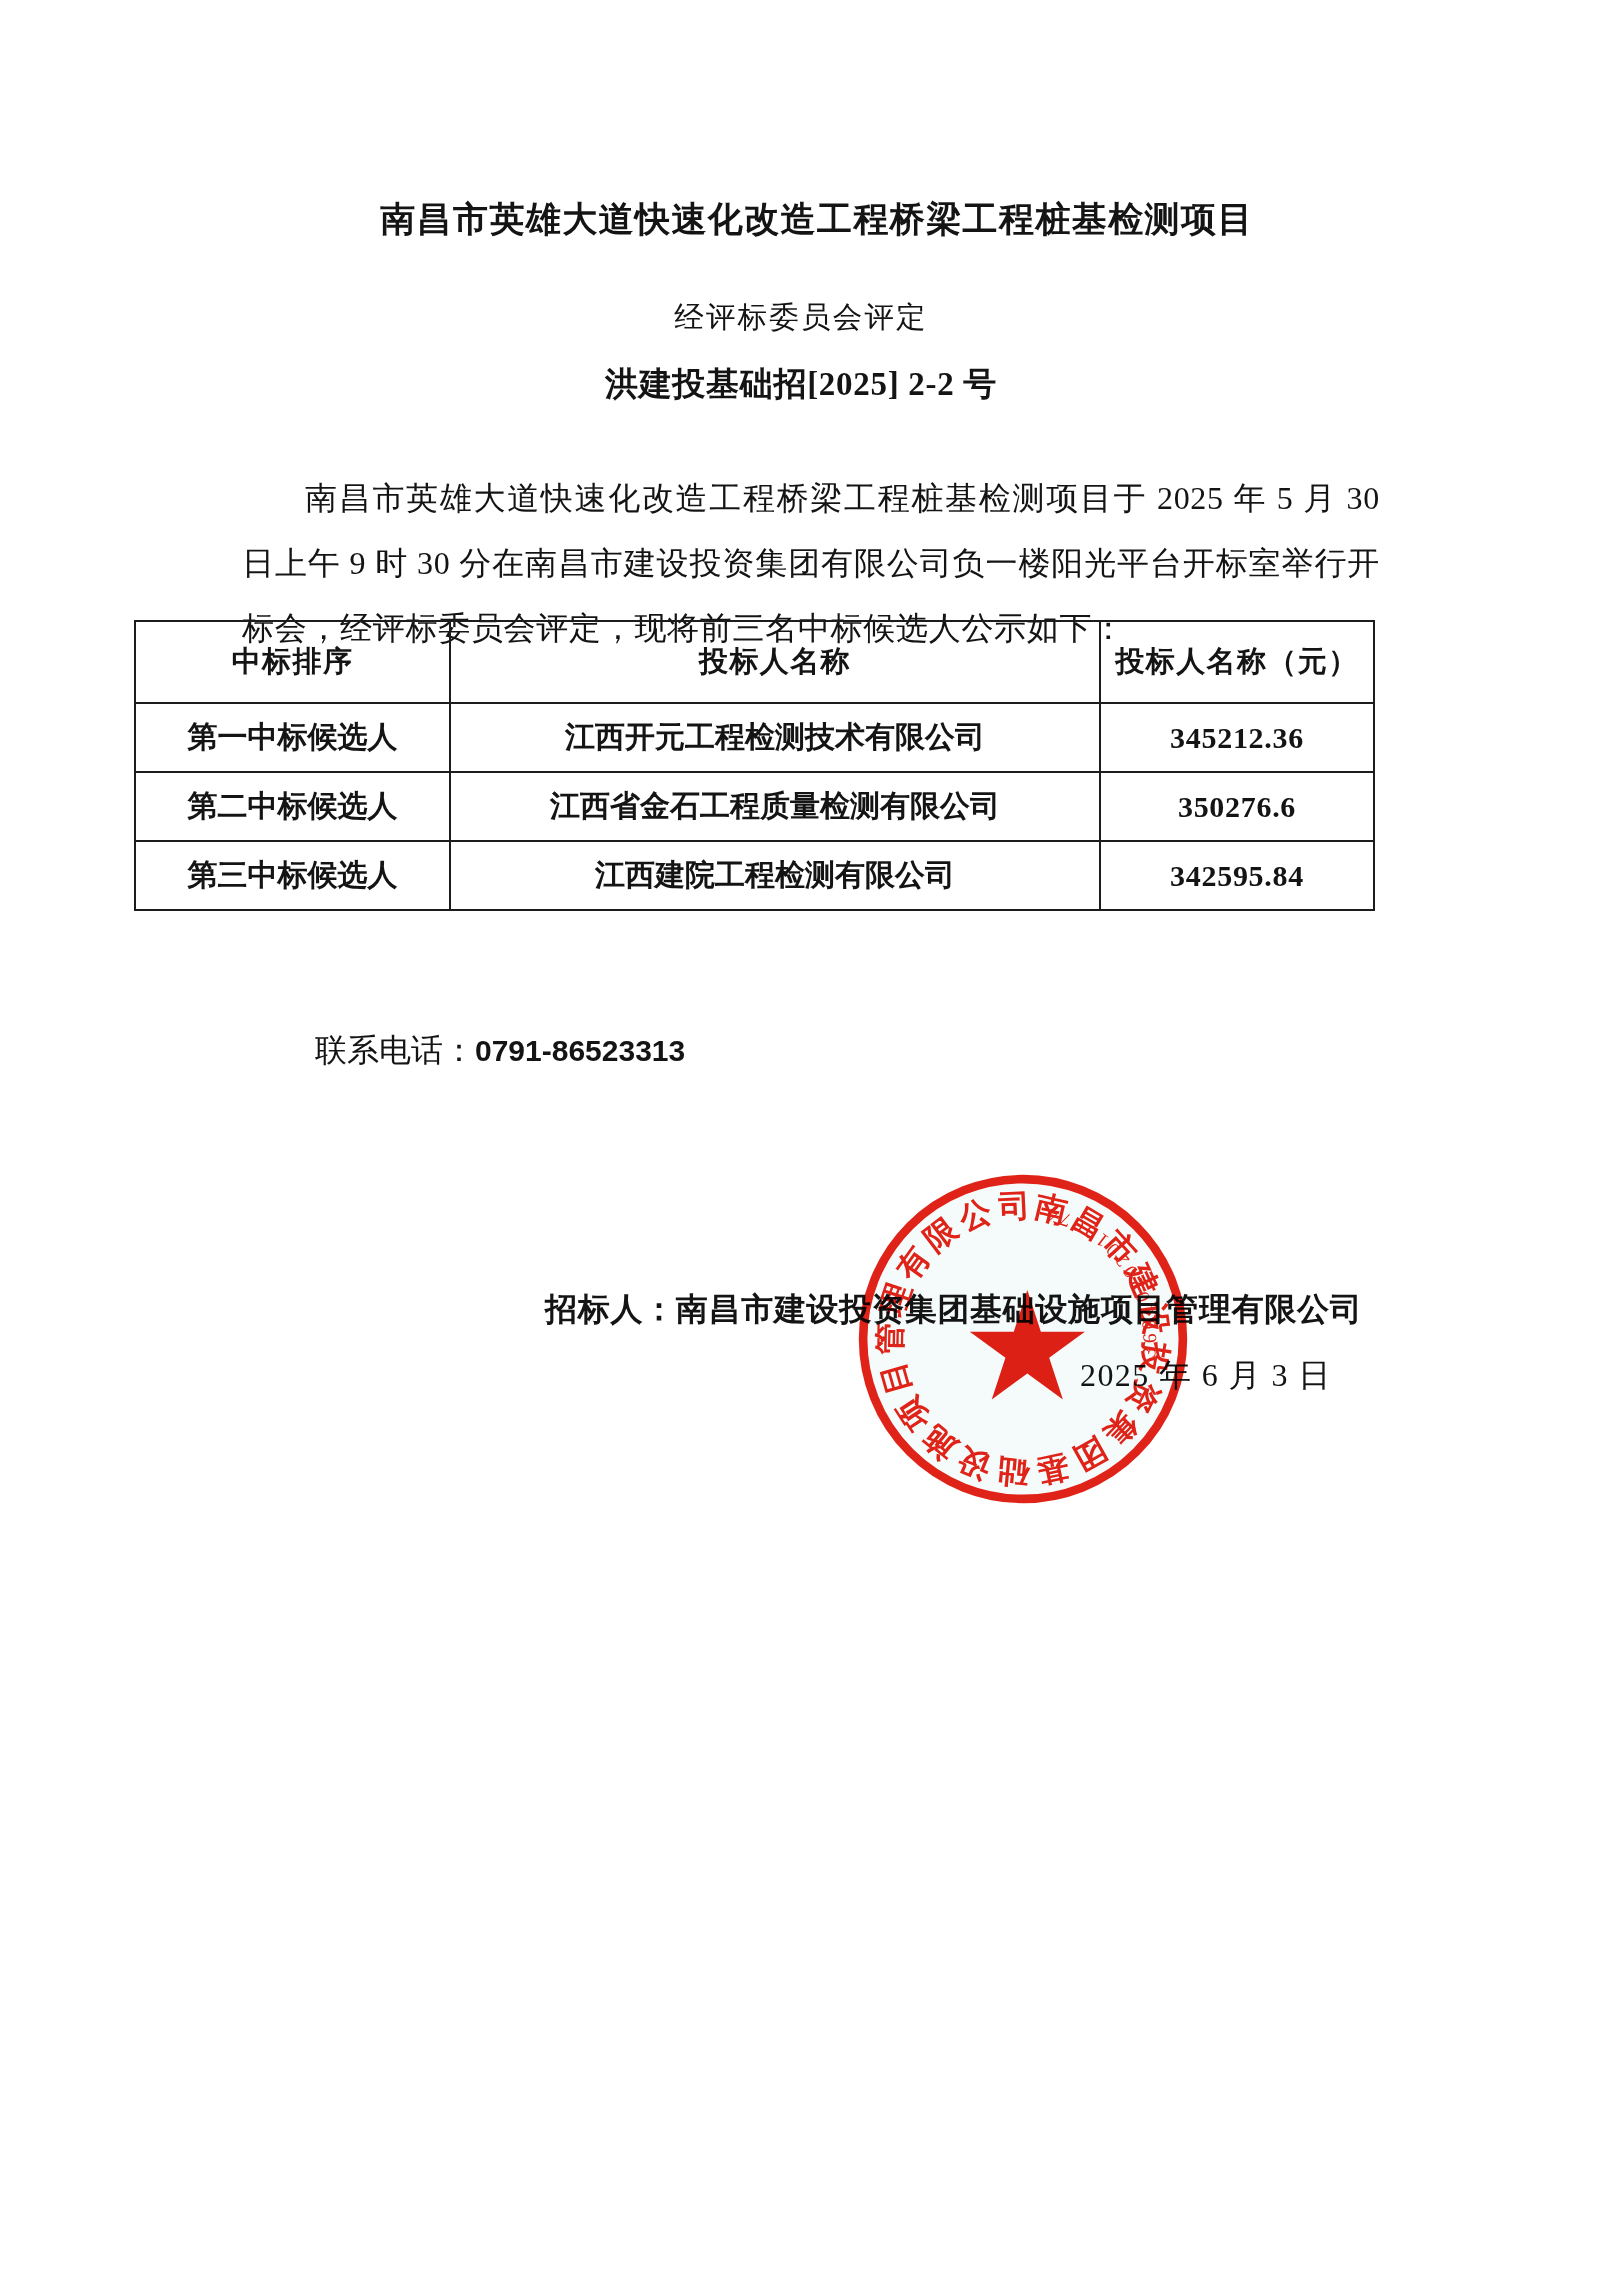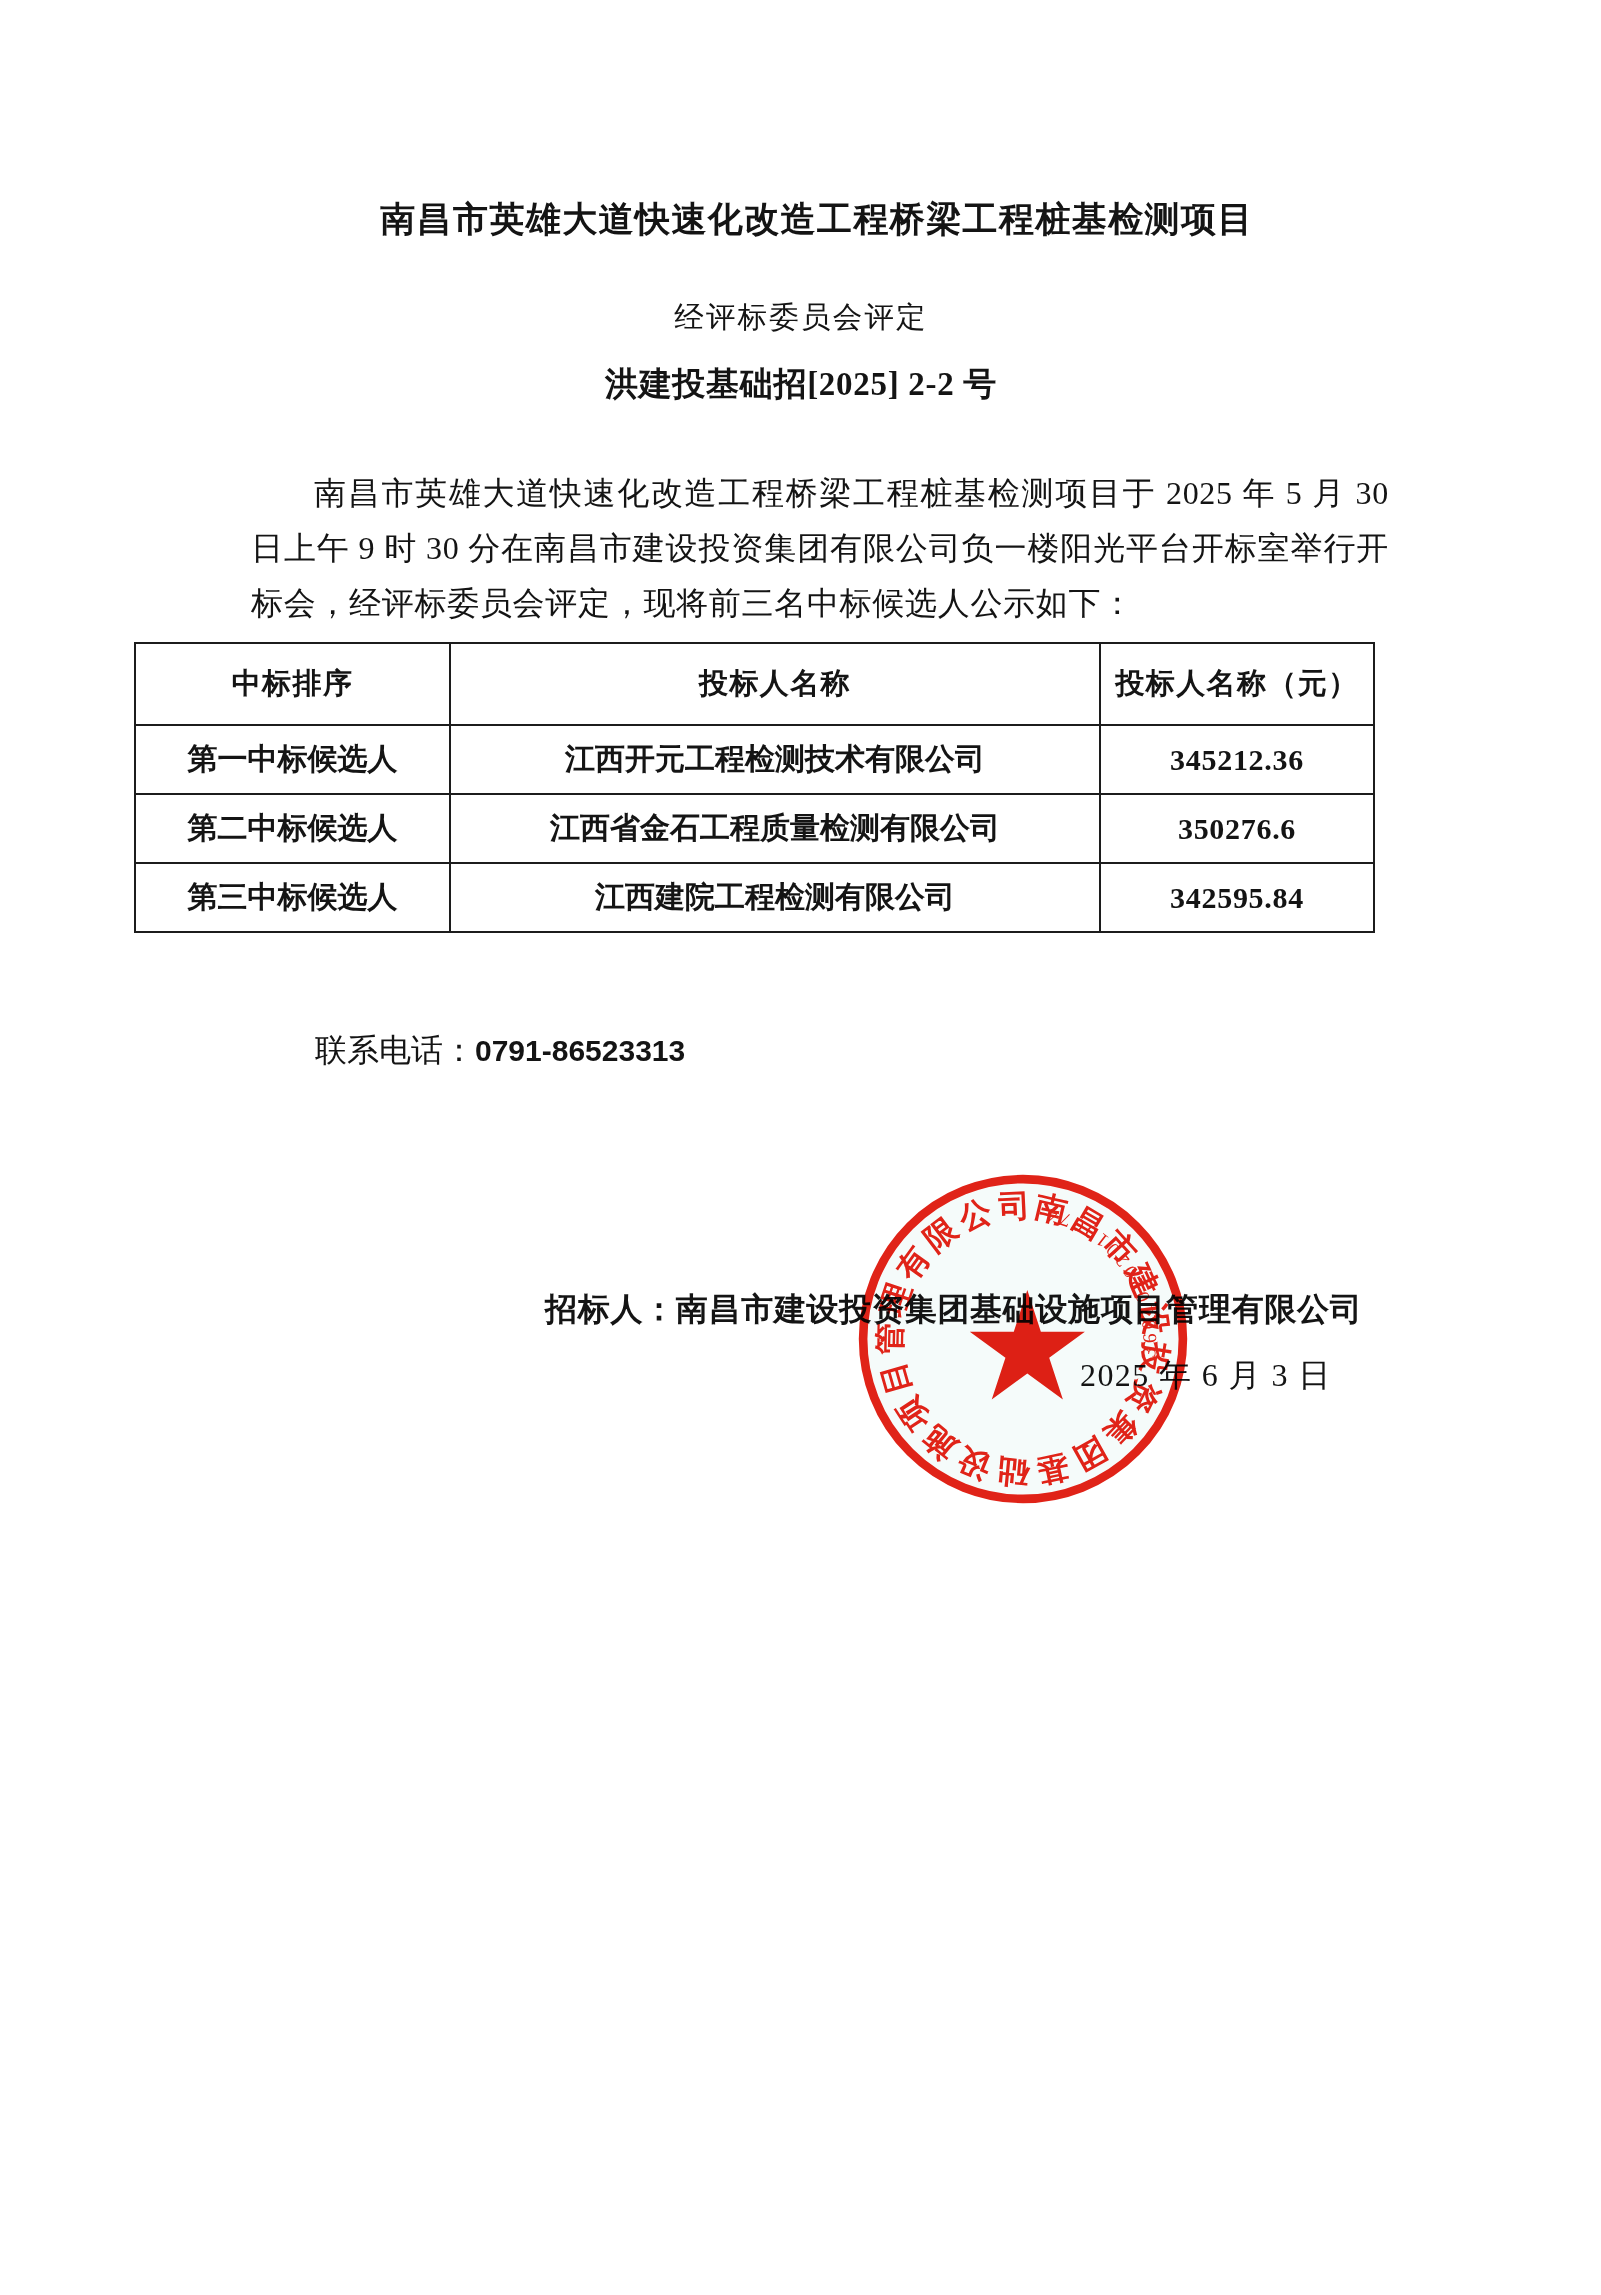--- a/index.html
+++ b/index.html
@@ -10,35 +10,35 @@
     background:#ffffff;
     font-family:"Liberation Serif", serif;
     color:#141414;
     overflow:hidden;
   }
   .centered{position:absolute;left:0;width:1602px;text-align:center;white-space:pre;}
   .doc-title{top:196px;font-size:35px;font-weight:bold;letter-spacing:1.4px;padding-left:16px;}
   .doc-subtitle{top:298px;font-size:29.5px;font-weight:400;letter-spacing:2.2px;}
   .doc-number{top:362px;font-size:33px;font-weight:bold;letter-spacing:0.7px;}
   .para{
-    position:absolute;left:251px;width:1138px;
-    font-size:32px;line-height:55px;
+    position:absolute;left:242px;width:1138px;
+    font-size:32px;line-height:65px;
     text-align:justify;text-justify:inter-character;
     text-indent:63px;
     letter-spacing:0.7px;
   }
   .intro-para{top:434px;}
   .notice-para{top:949px;}
   .contact-line{
     position:absolute;left:315px;top:1029px;
     font-size:32px;white-space:pre;
   }
   .contact-number{font-family:"Liberation Sans", sans-serif;font-weight:bold;font-size:30px;}
   table.bid-table{
-    position:absolute;left:134px;top:642px;
+    position:absolute;left:134px;top:620px;
     width:1240px;
     border-collapse:collapse;
     table-layout:fixed;
   }
   table.bid-table td, table.bid-table th{
     border:2.9px solid #1c1c1c;
     text-align:center;vertical-align:middle;
     overflow:hidden;white-space:nowrap;
   }
   table.bid-table th{height:78px;font-size:29px;font-weight:bold;letter-spacing:1.4px;}

